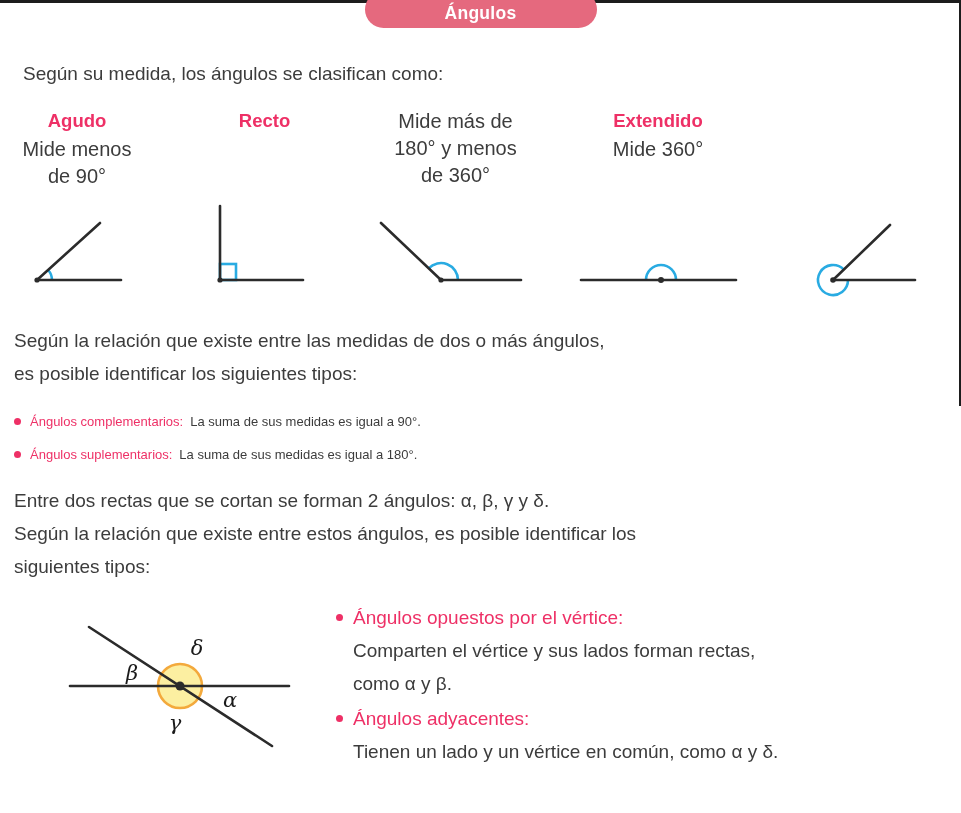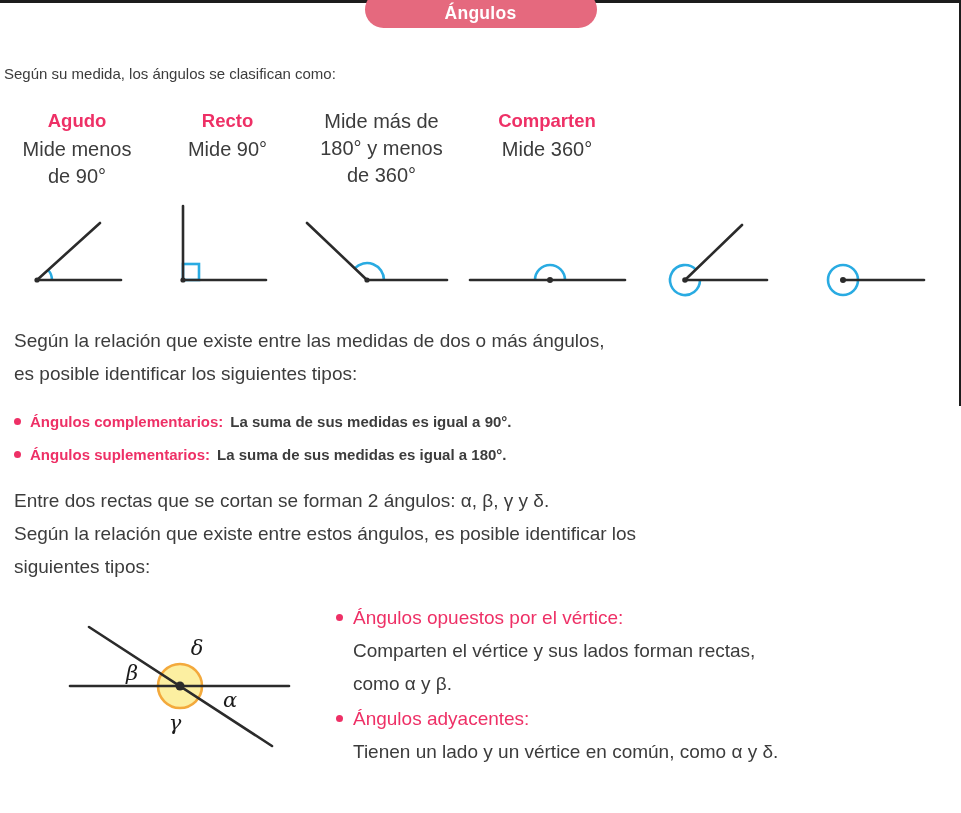--- a/index.html
+++ b/index.html
@@ -21,27 +21,28 @@
     position: absolute; top: -9px; left: 50%; transform: translateX(-50%);
     width: 232px; height: 37px; border-radius: 19px;
     background: var(--badge-pink, #e5697e);
     display: flex; align-items: center; justify-content: center;
   }
   .badge span {
     color: #ffffff; font-weight: bold; font-size: 17.5px; padding-top: 7px;
     letter-spacing: 0.3px;
   }
   .intro {
-    margin: 57px 14px 0 4px;
-    font-size: 15px; line-height: 33px;
+    margin: 57px 14px 0 23px;
+    font-size: 19px; line-height: 33px;
   }
   .types-grid, .diagrams-grid {
     display: grid;
     grid-template-columns: 154px 147px 161px 170px 170px 159px;
     width: 961px;
+    gap: 37px;
   }
   .types-grid { margin-top: 17px; }
   .type-col { text-align: center; }
   .type-name {
     color: var(--accent-pink, #ee3066);
     font-size: 18.5px; font-weight: bold; line-height: 28px;
   }
   .type-desc {
     font-size: 20px; line-height: 27px; margin-top: 1px;
     white-space: pre-line;
@@ -52,21 +53,21 @@
   .blue { stroke: var(--blue, #29abe2); stroke-width: 2.6; fill: none; }
   .dot { fill: var(--diagram-line, #2b2b2b); stroke: none; }
   .para {
     margin: 13px 14px 0 14px;
     font-size: 19px; line-height: 33px;
     white-space: pre-line;
   }
   ul.pair-list { list-style: none; margin: 15px 14px 0 14px; }
   ul.pair-list li {
     position: relative; padding-left: 16px;
-    font-size: 15px; line-height: 33px; font-weight: bold;
+    font-size: 13px; line-height: 33px;
   }
   .bullet-dot {
     position: absolute; left: 0; top: 13px;
     width: 7px; height: 7px; border-radius: 50%;
     background: var(--accent-pink, #ee3066);
   }
   .pair-label { color: var(--accent-pink, #ee3066); margin-right: 7px; }
   .bottom-section { display: flex; margin-top: 16px; }
   .crossing-figure { margin-left: 52px; margin-top: -6px; flex: 0 0 auto; }
   .greek-label {
@@ -93,29 +94,28 @@
 <p class="intro">Según su medida, los ángulos se clasifican como:</p>
 
 <div class="types-grid">
   <div class="type-col">
     <div class="type-name">Agudo</div>
     <div class="type-desc">Mide menos
 de 90°</div>
   </div>
   <div class="type-col">
     <div class="type-name">Recto</div>
-    <div class="type-desc">Mide 90°</div>
   </div>
   <div class="type-col">
     <div class="type-desc">Mide más de
 180° y menos
 de 360°</div>
   </div>
   <div class="type-col">
-    <div class="type-name">Comparten</div>
+    <div class="type-name">Extendido</div>
     <div class="type-desc">Mide 360°</div>
   </div>
 </div>
 
 <div class="diagrams-grid">
 
   <svg width="154" height="115" viewBox="0 0 154 115">
     <path class="blue" d="M 52 84 A 15 15 0 0 0 48.1 74"></path>
     <line class="ink" x1="37" y1="84" x2="121" y2="84"></line>
     <line class="ink" x1="37" y1="84" x2="100" y2="27"></line>

